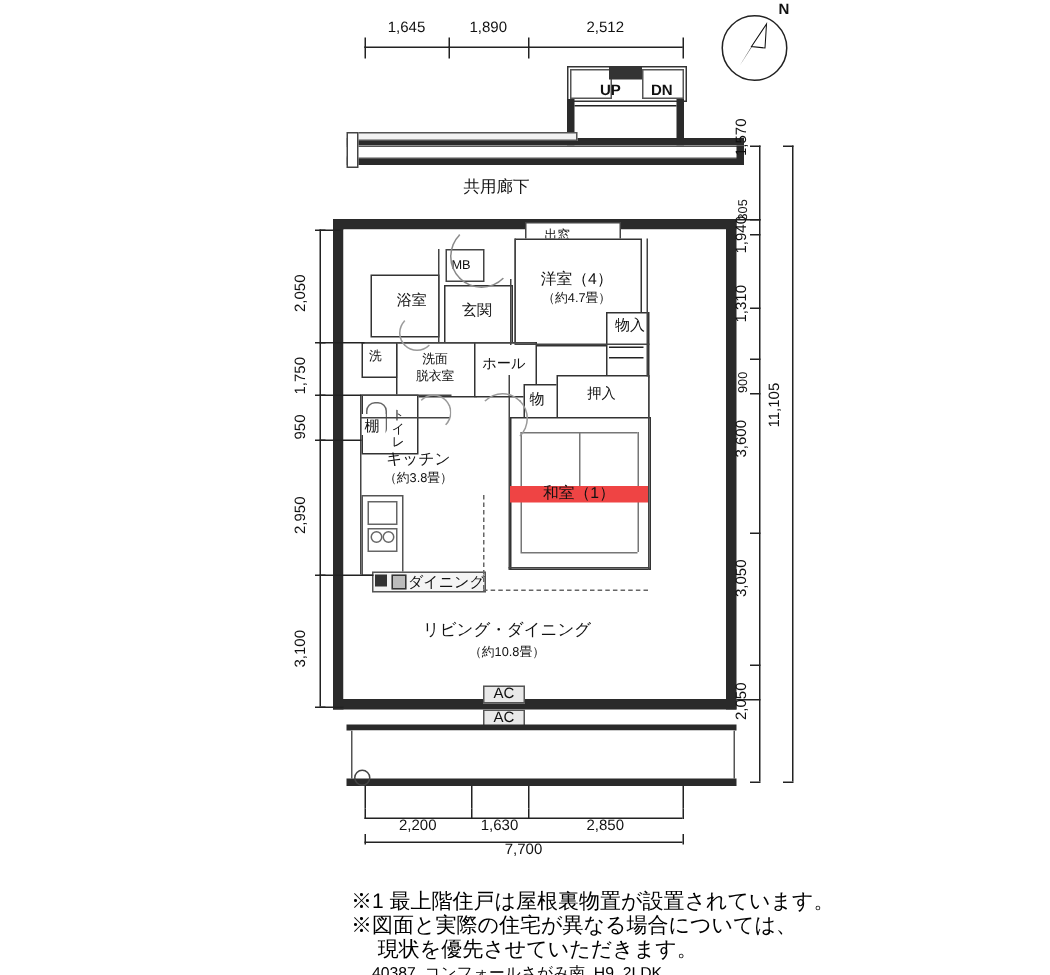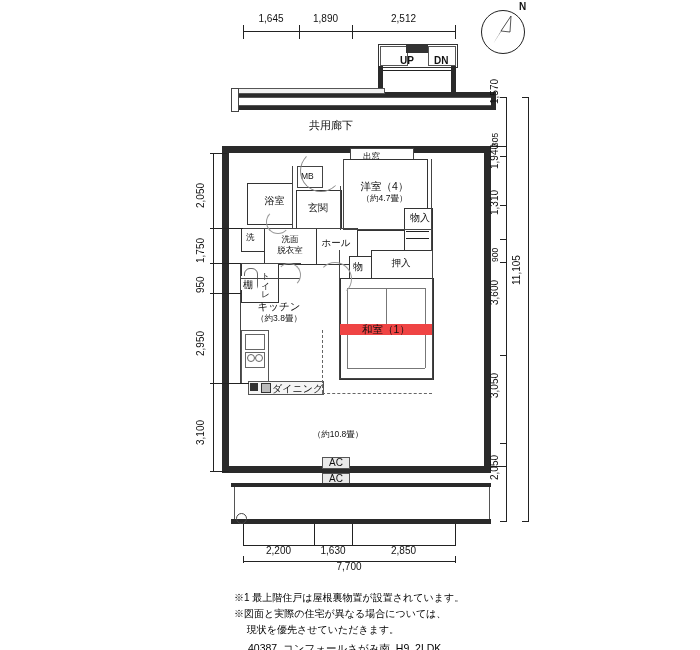--- a/index.html
+++ b/index.html
@@ -12,21 +12,21 @@
   .ln{position:absolute;background:#222;}
   .h1{height:1px;}
   .v1{width:1px;}
   .wall{position:absolute;background:#2a2a2a;}
   .room{position:absolute;background:#fff;border:1px solid #333;}
   .thinbox{position:absolute;border:1px solid #444;background:#fff;}
   .grey{position:absolute;background:#e9e9e9;border:1px solid #555;}
   .dim-tick{position:absolute;background:#222;width:1px;height:7px;}
   .dim-tickh{position:absolute;background:#222;height:1px;width:7px;}
   .arrowline{position:absolute;background:#222;height:1px;}
-  .footer{position:absolute;font-size:10px;line-height:1.55;white-space:pre;}
+  .footer{position:absolute;font-size:14px;line-height:1.55;white-space:pre;}
   .code{position:absolute;font-size:10.5px;}
   .compass{position:absolute;width:42px;height:42px;border-radius:50%;border:1.5px solid #222;}
   .tiny{font-size:8.5px;}
   .tiny2{font-size:10px;text-align:right;}
   .b{font-weight:bold;}
   .dashed{position:absolute;border-top:1px dashed #666;}
   .dashedv{position:absolute;border-left:1px dashed #666;}
   .arc{position:absolute;border:1px solid #777;border-radius:50%;}
 </style>
 </head>
@@ -148,20 +148,21 @@
   <div class="abs" style="left:245px;top:334px;width:18px;height:14px;border:1px solid #666;background:#fff;"></div>
   <div class="abs" style="left:245px;top:352px;width:18px;height:14px;border:1px solid #666;background:#fff;"></div>
   <div class="abs" style="left:247px;top:354px;width:6px;height:6px;border:1px solid #666;border-radius:50%;"></div>
   <div class="abs" style="left:255px;top:354px;width:6px;height:6px;border:1px solid #666;border-radius:50%;"></div>
 
   <div class="abs" style="left:248px;top:381px;width:74px;height:12px;border:1px solid #555;background:#f4f4f4;"></div>
   <div class="txt tiny2" style="left:272px;top:384px;">ダイニング</div>
   <div class="abs" style="left:250px;top:383px;width:8px;height:8px;background:#333;"></div>
   <div class="abs" style="left:261px;top:383px;width:8px;height:8px;border:1px solid #333;background:#bbb;"></div>
 
+  <div class="txt c" style="left:258px;top:415px;width:160px;font-size:11px;">リビング・ダイニング</div>
   <div class="txt c tiny" style="left:258px;top:430px;width:160px;">（約10.8畳）</div>
 
   <div class="grey" style="left:322px;top:457px;width:26px;height:10px;"></div>
   <div class="txt tiny2" style="left:329px;top:458px;">AC</div>
   <div class="grey" style="left:322px;top:473px;width:26px;height:10px;"></div>
   <div class="txt tiny2" style="left:329px;top:474px;">AC</div>
 
   <div class="ln v1" style="left:292px;top:166px;height:62px;background:#444;"></div>
   <div class="ln v1" style="left:340px;top:186px;height:44px;background:#444;"></div>
   <div class="ln h1" style="left:241px;top:228px;width:116px;background:#444;"></div>

